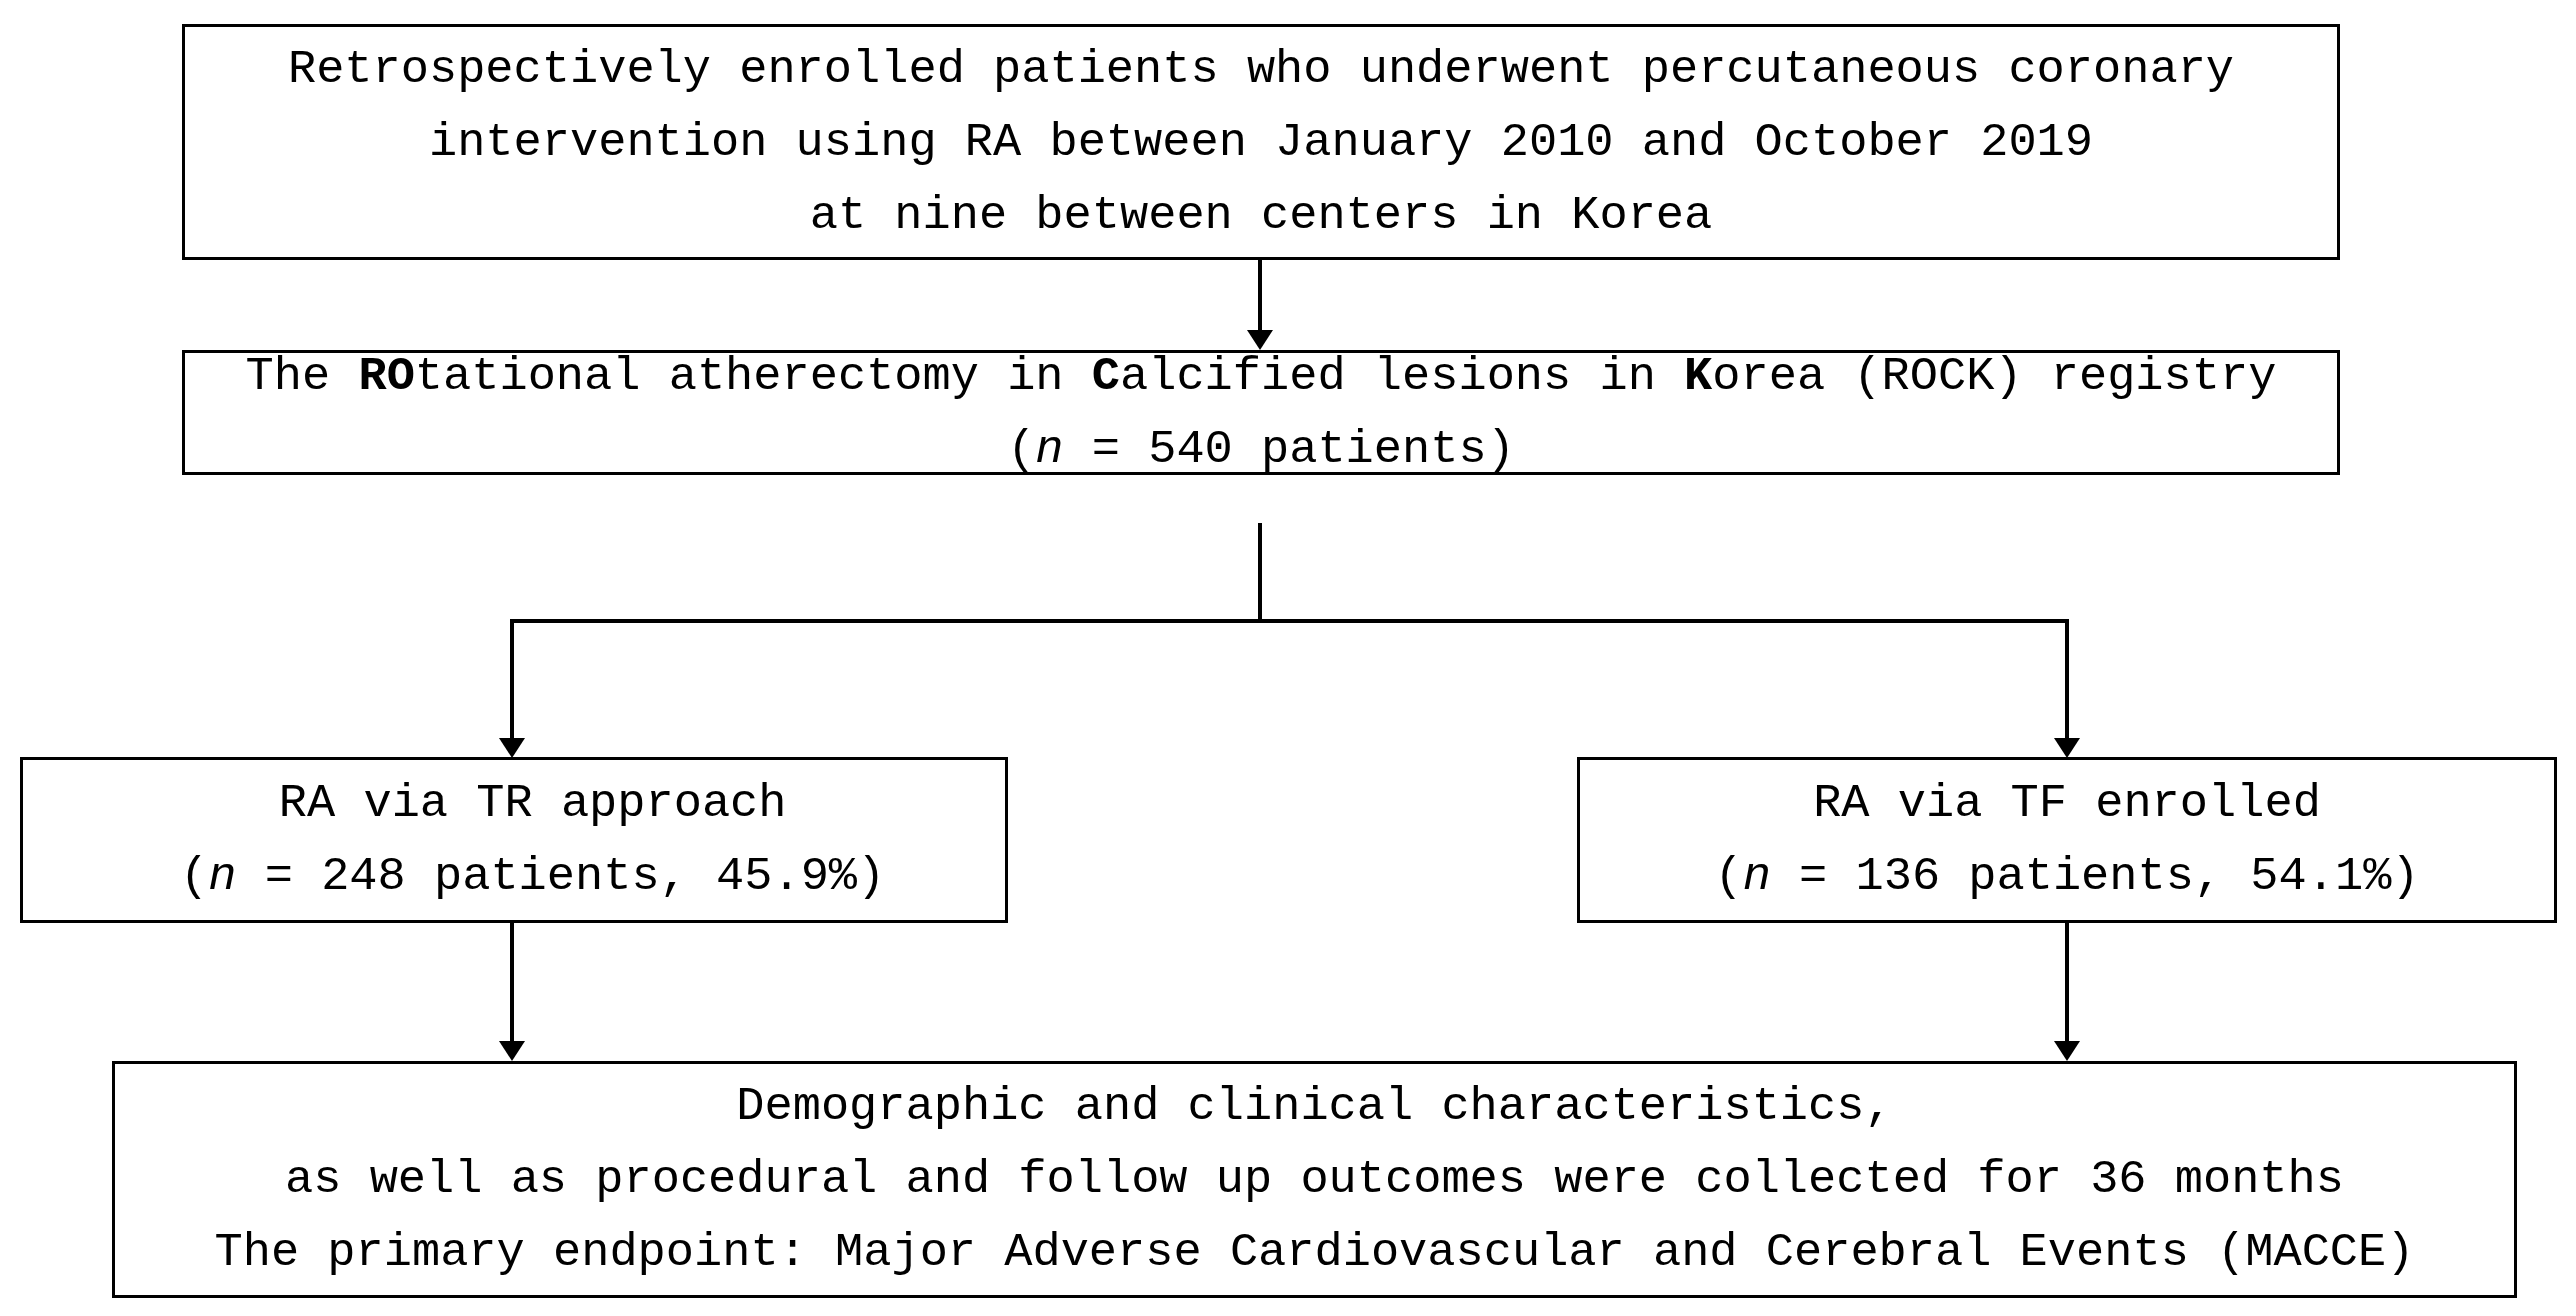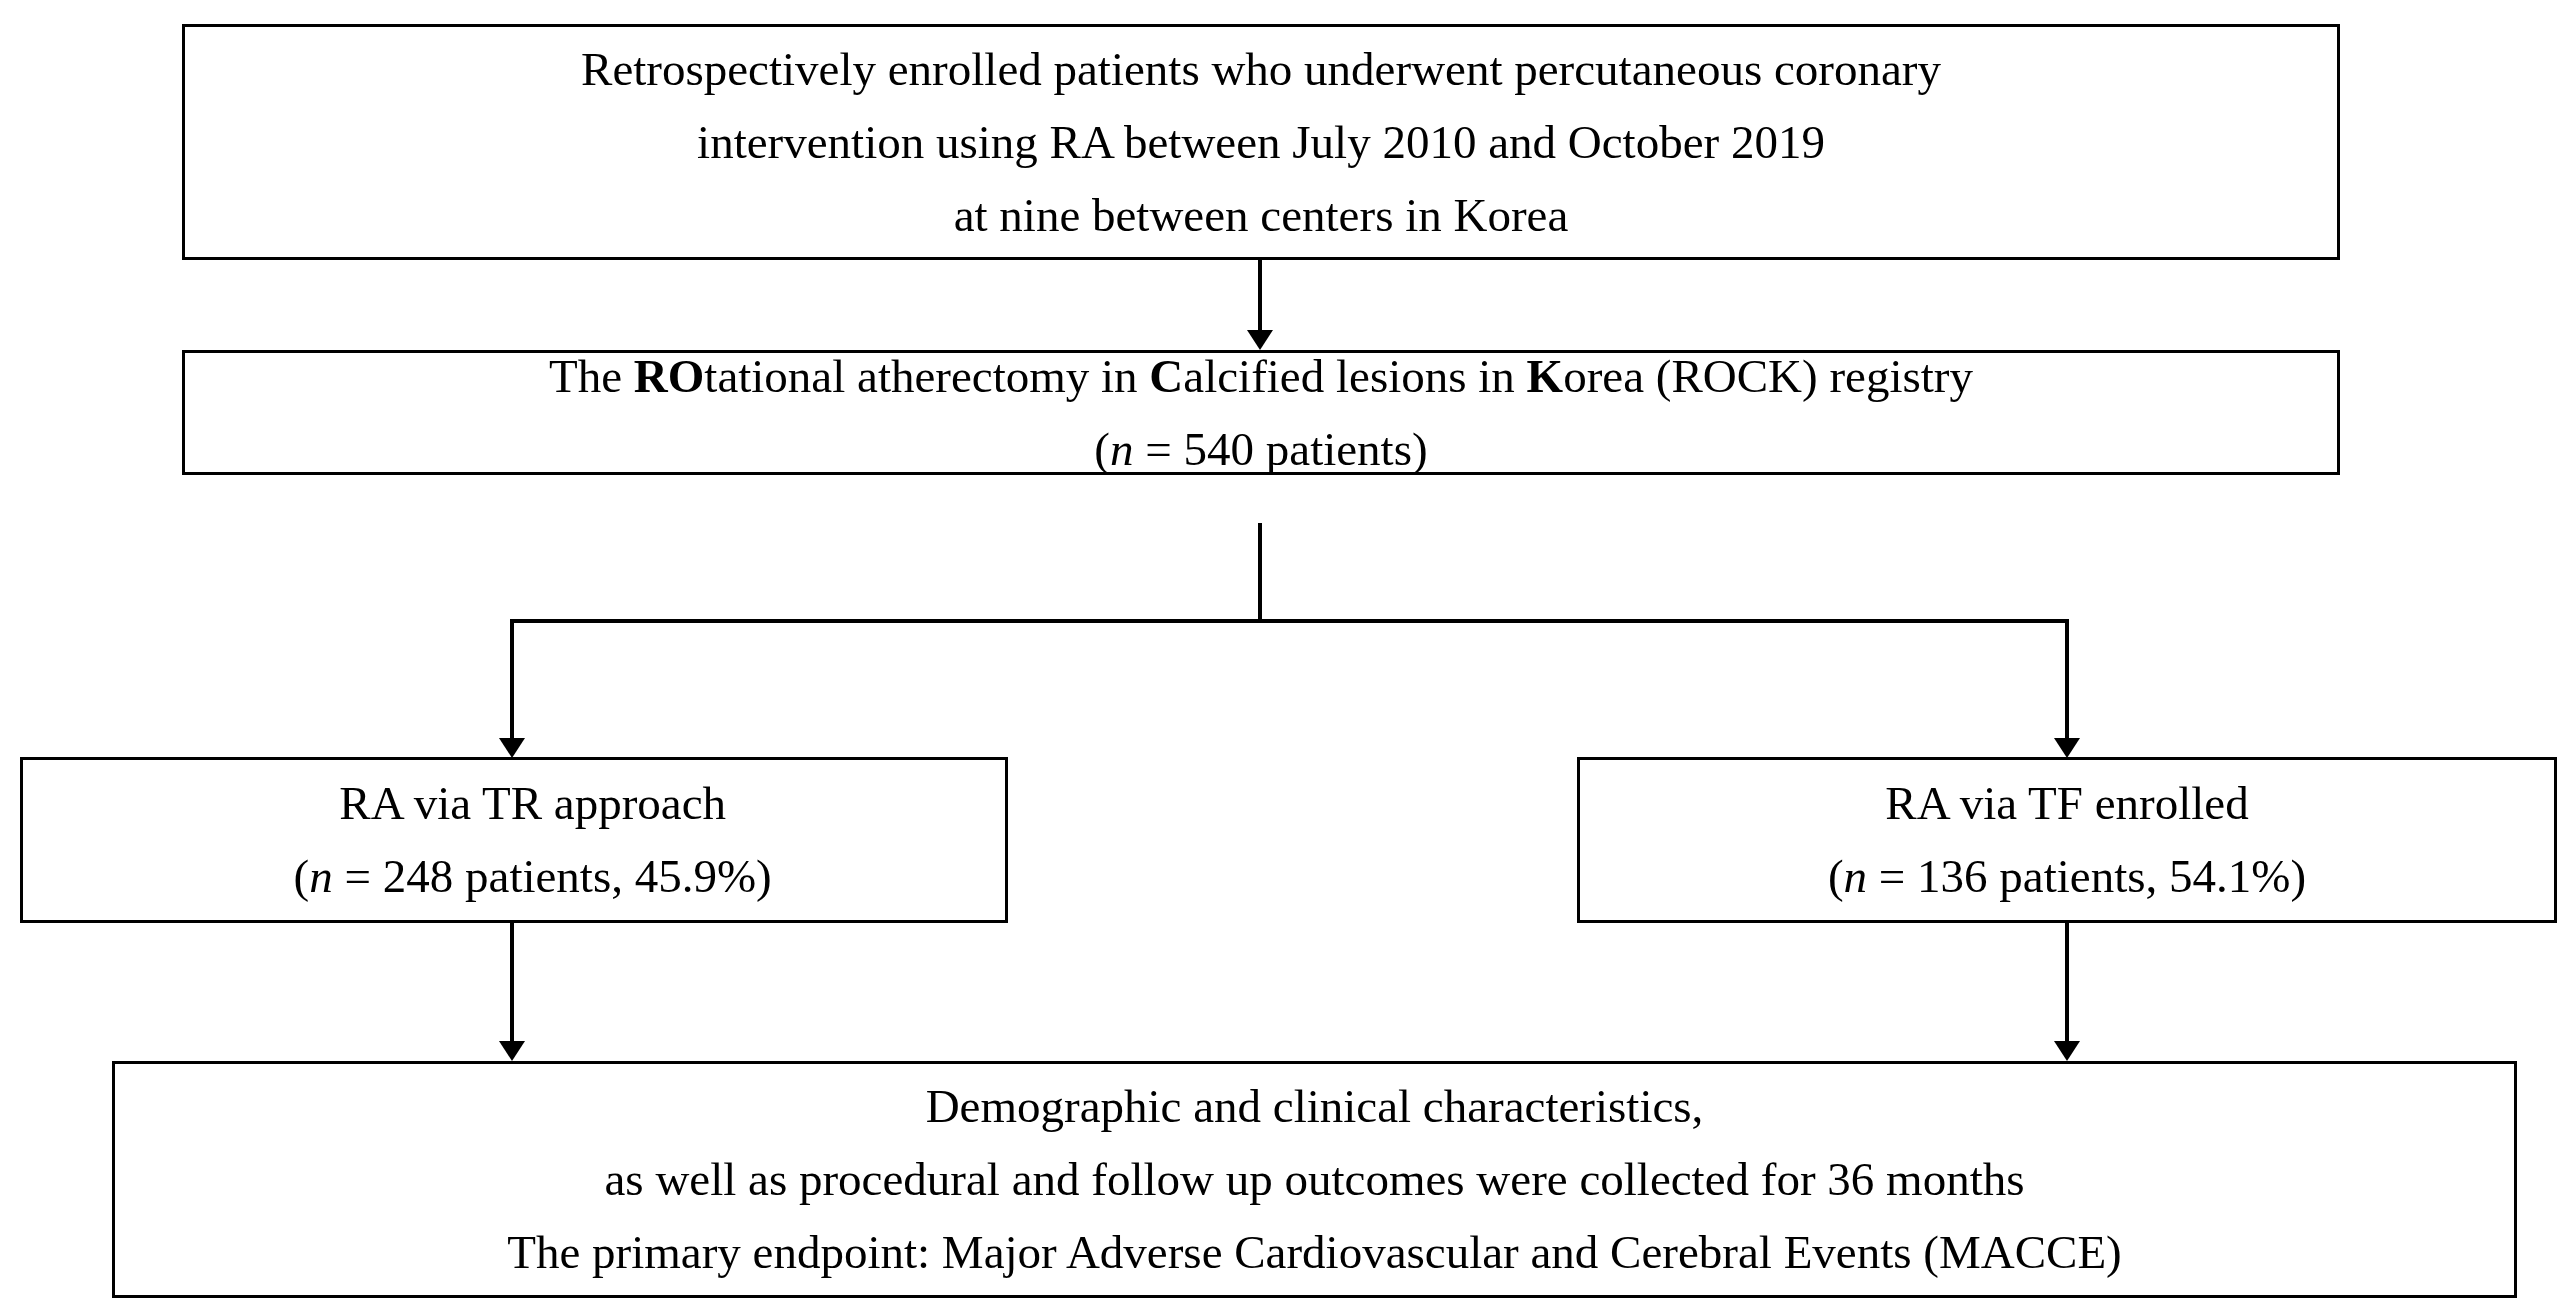--- a/index.html
+++ b/index.html
@@ -5,21 +5,21 @@
   html, body {
     margin: 0;
     padding: 0;
     background: #ffffff;
   }
   .canvas {
     position: relative;
     width: 2576px;
     height: 1317px;
     background: #ffffff;
-    font-family: Liberation Serif, serif;
+    font-family: Liberation Mono, monospace;
     font-size: 47px;
     color: #000000;
     overflow: hidden;
   }
   .box {
     position: absolute;
     box-sizing: border-box;
     border: 3.3px solid #000000;
     background: #ffffff;
     display: flex;
@@ -53,21 +53,21 @@
   i { font-style: italic; }
   b { font-weight: 700; }
 </style>
 </head>
 <body>
 
 <div class="canvas">
 
   <div class="box" style="left:182px; top:24px; width:2158px; height:236px;">
     <div class="tline">Retrospectively enrolled patients who underwent percutaneous coronary</div>
-    <div class="tline">intervention using RA between July 2010 and October 2019</div>
+    <div class="tline">intervention using RA between January 2010 and October 2019</div>
     <div class="tline">at nine between centers in Korea</div>
   </div>
 
   <div class="vline" style="left:1258px; top:260px; height:72px;"></div>
   <div class="arrowhead" style="left:1247px; top:330px;"></div>
 
   <div class="box" style="left:182px; top:350px; width:2158px; height:125px;">
     <div class="tline"><span>The </span><b>RO</b><span>tational atherectomy in </span><b>C</b><span>alcified lesions in </span><b>K</b><span>orea (ROCK) registry</span></div>
     <div class="tline"><span>(</span><i>n</i><span> = 540 patients)</span></div>
   </div>

